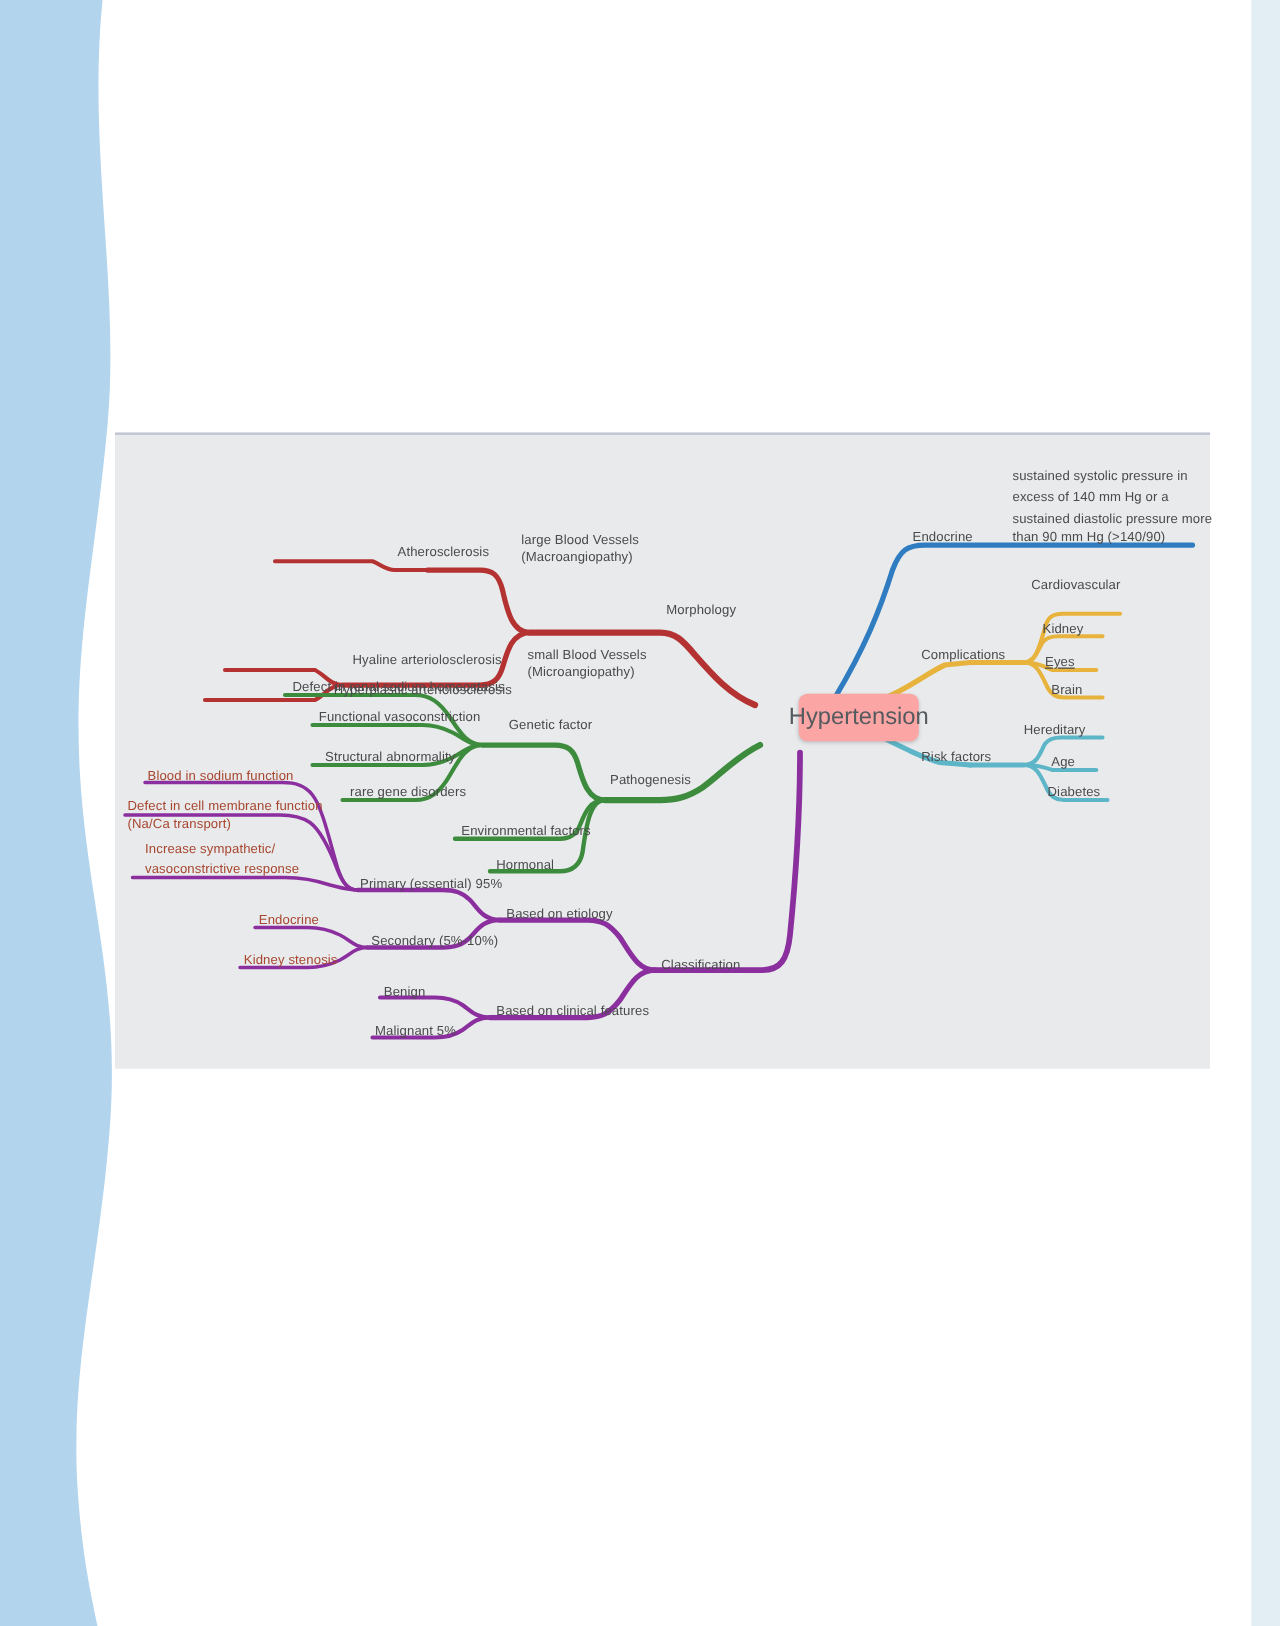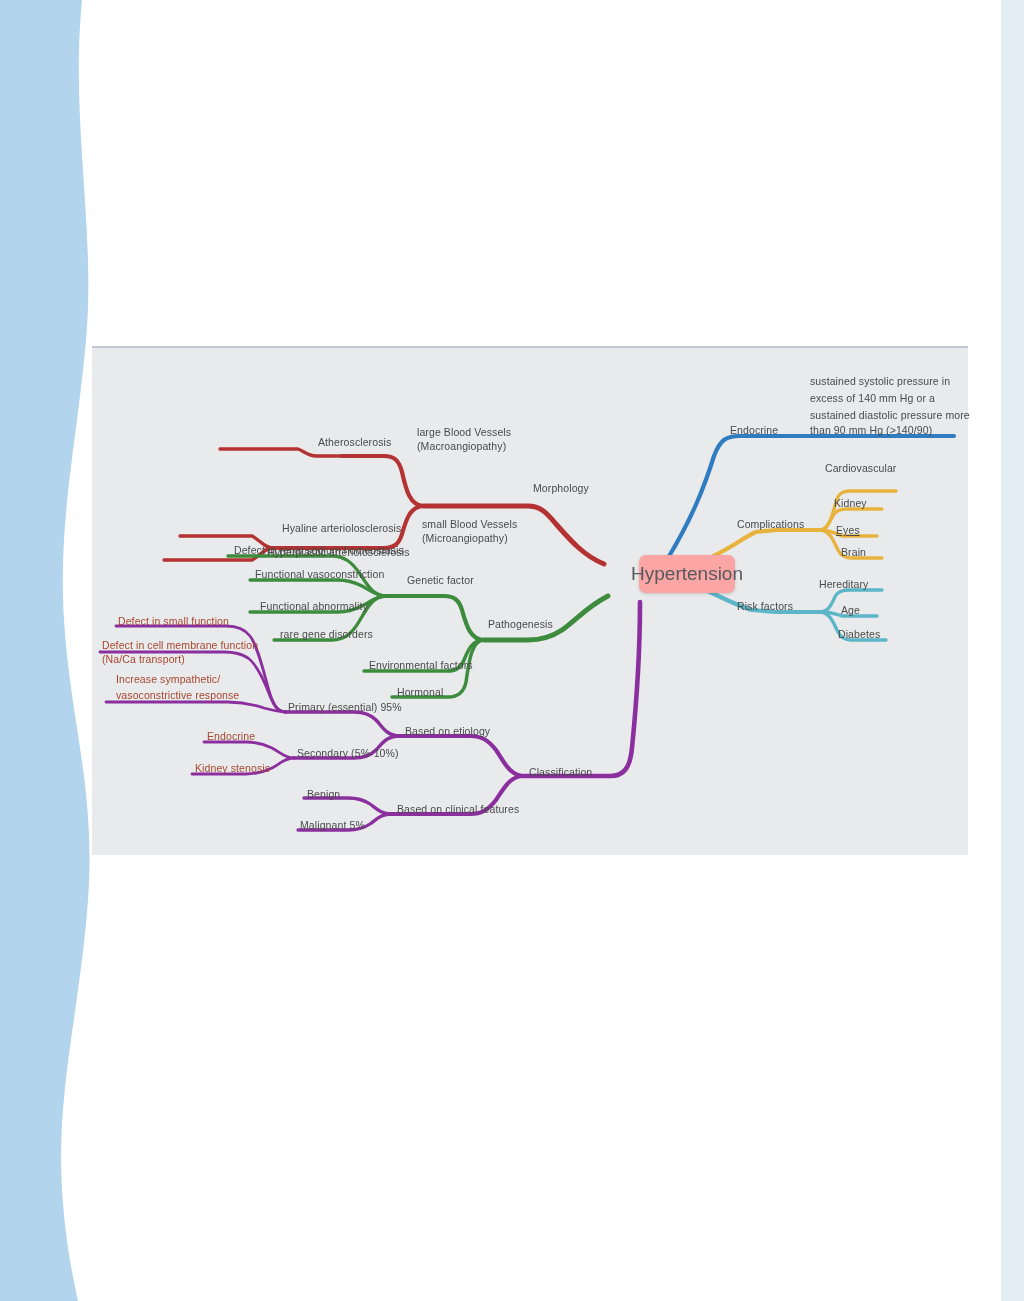--- a/index.html
+++ b/index.html
@@ -221,34 +221,34 @@
     <div class="node-label" style="left:330px; top:170px;">small Blood Vessels</div>
     <div class="node-label" style="left:330px; top:184px;">(Microangiopathy)</div>
     <div class="node-label" style="left:226px; top:88px;">Atherosclerosis</div>
     <div class="node-label" style="left:190px; top:174px;">Hyaline arteriolosclerosis</div>
     <div class="node-label" style="left:175px; top:198px;">Hyperplastic arteriolosclerosis</div>
 
     <div class="node-label" style="left:396px; top:270px;">Pathogenesis</div>
     <div class="node-label" style="left:315px; top:226px;">Genetic factor</div>
     <div class="node-label" style="left:142px; top:196px;">Defect in renal sodium homeostasis</div>
     <div class="node-label" style="left:163px; top:220px;">Functional vasoconstriction</div>
-    <div class="node-label" style="left:168px; top:252px;">Functional abnormality</div>
+    <div class="node-label" style="left:168px; top:252px;">Structural abnormality</div>
     <div class="node-label" style="left:188px; top:280px;">rare gene disorders</div>
     <div class="node-label" style="left:277px; top:311px;">Environmental factors</div>
     <div class="node-label" style="left:305px; top:338px;">Hormonal</div>
 
     <div class="node-label" style="left:437px; top:418px;">Classification</div>
     <div class="node-label" style="left:313px; top:377px;">Based on etiology</div>
     <div class="node-label" style="left:305px; top:455px;text-align:right;">Based on clinical features</div>
     <div class="node-label" style="left:196px; top:353px;">Primary (essential) 95%</div>
     <div class="node-label" style="left:205px; top:399px;">Secondary (5%-10%)</div>
     <div class="node-label" style="left:215px; top:440px;">Benign</div>
     <div class="node-label" style="left:208px; top:471px;">Malignant 5%</div>
 
-    <div class="node-label sub-red" style="left:26px; top:267px;">Defect in small function</div>
+    <div class="node-label sub-red" style="left:26px; top:267px;">Blood in sodium function</div>
     <div class="node-label sub-red" style="left:10px; top:291px;">Defect in cell membrane function</div>
     <div class="node-label sub-red" style="left:10px; top:305px;">(Na/Ca transport)</div>
     <div class="node-label sub-red" style="left:24px; top:325px;">Increase sympathetic/</div>
     <div class="node-label sub-red" style="left:24px; top:341px;">vasoconstrictive response</div>
     <div class="node-label sub-red" style="left:115px; top:382px;">Endocrine</div>
     <div class="node-label sub-red" style="left:103px; top:414px;">Kidney stenosis</div>
 
   </div>
 </div>
 

